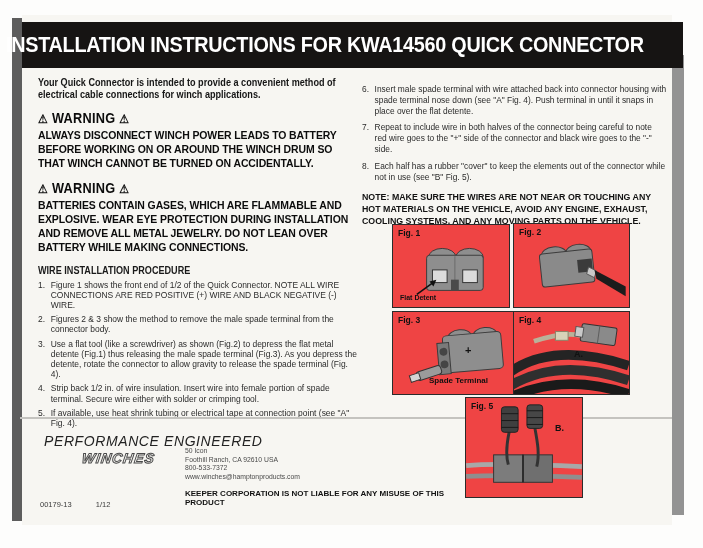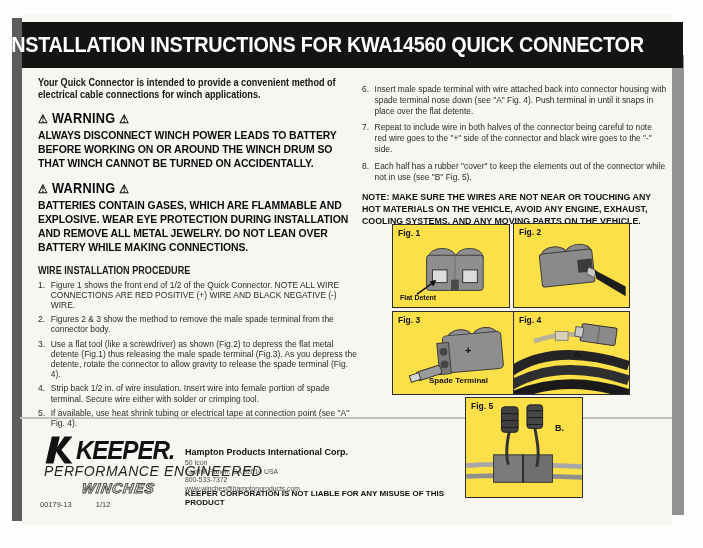--- a/index.html
+++ b/index.html
@@ -42,21 +42,21 @@
   .col-right .step { line-height:10.8px; margin-top:6px; }
   .step .num { flex:none; width:14px; }
   .step .txt { flex:1; }
 
   .note { margin-top:9px; font-size:9.8px; font-weight:bold; line-height:11.8px; color:#121212; }
 
   
   .footer-rule { position:absolute; left:20px; top:417px; width:652px; height:2px; background:#c4c3bf; z-index:1; }
 
   
-  .fig { position:absolute; background:#fde047; border:1.5px solid #2b2b2b; z-index:4; }
+  .fig { position:absolute; background:#ef4444; border:1.5px solid #2b2b2b; z-index:4; }
   #fig1 { left:392px; top:224px; width:118px; height:84px; }
   #fig2 { left:513px; top:223px; width:117px; height:85px; }
   #fig3 { left:392px; top:311px; width:140px; height:84px; }
   #fig4 { left:513px; top:311px; width:117px; height:84px; }
   #fig5 { left:452px; top:397px; width:118px; height:101px;margin-left:13px; }
   .fig svg { position:absolute; left:0; top:0; width:100%; height:100%; }
   .fig-label { position:absolute; top:3px; left:5px; font-size:8.5px; font-weight:bold; color:#111; z-index:2; }
   .fig .caption { position:absolute; font-size:7px; font-weight:bold; color:#111; z-index:2; }
   #fig1 .caption { left:7px; bottom:6px; }
   #fig3 .caption { left:36px; bottom:9px; font-size:8px; }
@@ -236,33 +236,25 @@
     <rect x="62" y="7" width="16" height="24" rx="3" fill="#474747" stroke="#222"></rect>
     <line x1="62" y1="13" x2="78" y2="13" stroke="#1a1a1a"></line>
     <line x1="62" y1="20" x2="78" y2="20" stroke="#1a1a1a"></line>
     <line x1="62" y1="27" x2="78" y2="27" stroke="#1a1a1a"></line>
   </svg>
   <span class="fig-label">Fig. 5</span>
   <span class="marking">B.</span>
 </div>
 
 <div class="logo">
-  <div class="logo-row">
-    <svg class="k-icon" viewBox="0 0 36 38">
-      <polygon points="9,2 19,2 11,36 1,36" fill="#111"></polygon>
-      <polygon points="35,2 21,19 35,36 25,36 13,19 25,2" fill="#111"></polygon>
-    </svg>
-    <span class="keeper-word">KEEPER.</span>
-  </div>
   <div class="tagline">PERFORMANCE ENGINEERED</div>
   <div class="winches">WINCHES</div>
 </div>
 
 <div class="company">
-  <div class="name">Hampton Products International Corp.</div>
   <div class="line">50 Icon</div>
   <div class="line">Foothill Ranch, CA 92610 USA</div>
   <div class="line">800-533-7372</div>
   <div class="line">www.winches@hamptonproducts.com</div>
 </div>
 
 <div class="disclaimer">KEEPER CORPORATION IS NOT LIABLE FOR ANY MISUSE OF THIS PRODUCT</div>
 
 <div class="form-row">
   <span>00179-13</span>

